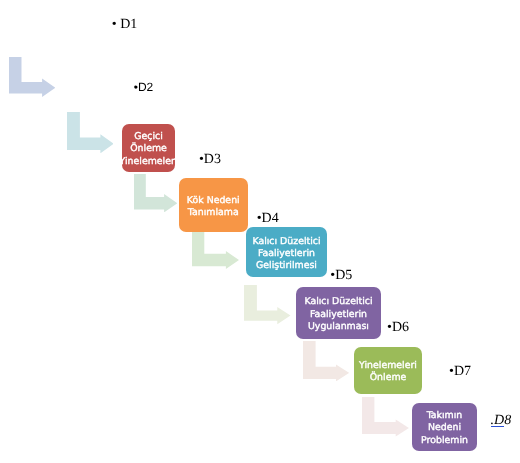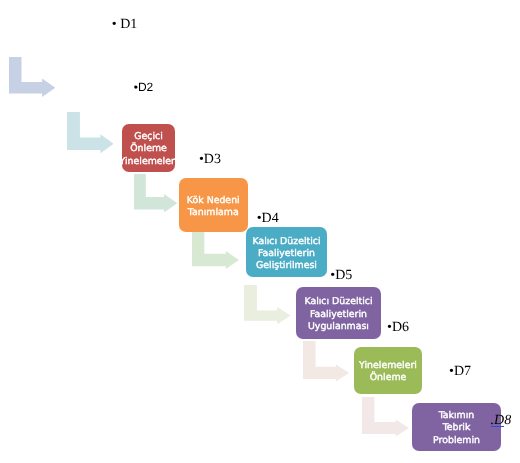--- a/index.html
+++ b/index.html
@@ -28,21 +28,21 @@
   .underline{position:absolute;}
 
   
   #box-d1{left:0px;    top:7px;     width:68.6px; height:47px;   background:#C0504D;}
   #box-d2{left:59.5px; top:62.5px;  width:68px;   height:47px;   background:#9BBB59;}
   #box-d3{left:122px;  top:124px;   width:53px; height:47.5px; background:#C0504D;}
   #box-d4{left:179px;  top:178px;   width:68.5px; height:54px; background:#F79646;}
   #box-d5{left:246px;  top:227.3px; width:81px;   height:50.1px; background:#4BACC6;}
   #box-d6{left:296px;  top:287px;   width:85px;   height:52px;   background:#8064A2;}
   #box-d7{left:354px;  top:347px;   width:68px; height:47px;   background:#9BBB59;}
-  #box-d8{left:412px;  top:403px;   width:89px;   height:47.5px; background:#8064A2;}
+  #box-d8{left:412px;  top:403px;   width:65px;   height:47.5px; background:#8064A2;}
 
   #arrow-1{left:9px;     top:57px;}
   #arrow-2{left:66.7px;  top:111.8px;}
   #arrow-3{left:134px;   top:173.6px;}
   #arrow-4{left:192px;   top:228.8px;}
   #arrow-5{left:244px;   top:285.3px;}
   #arrow-6{left:302.8px; top:340.5px;}
   #arrow-7{left:361.8px; top:397.2px;}
 
   #lbl-d1{left:73.8px;  top:17px;margin-left:38px;}
@@ -118,21 +118,21 @@
   <div id="box-d7" class="box" style="background: rgb(155, 187, 89);">
     <div class="cap">
       <span>Yinelemeleri</span>
       <span>Önleme</span>
     </div>
   </div>
 
   <div id="box-d8" class="box" style="background: rgb(128, 100, 162);">
     <div class="cap">
       <span>Takımın</span>
-      <span>Tebrik</span>
+      <span>Nedeni</span>
       <span>Problemin</span>
     </div>
   </div>
 
   <div id="lbl-d1" class="lbl">• D1</div>
   <div id="lbl-d2" class="lbl sans">•D2</div>
   <div id="lbl-d3" class="lbl">•D3</div>
   <div id="lbl-d4" class="lbl">•D4</div>
   <div id="lbl-d5" class="lbl">•D5</div>
   <div id="lbl-d6" class="lbl">•D6</div>

